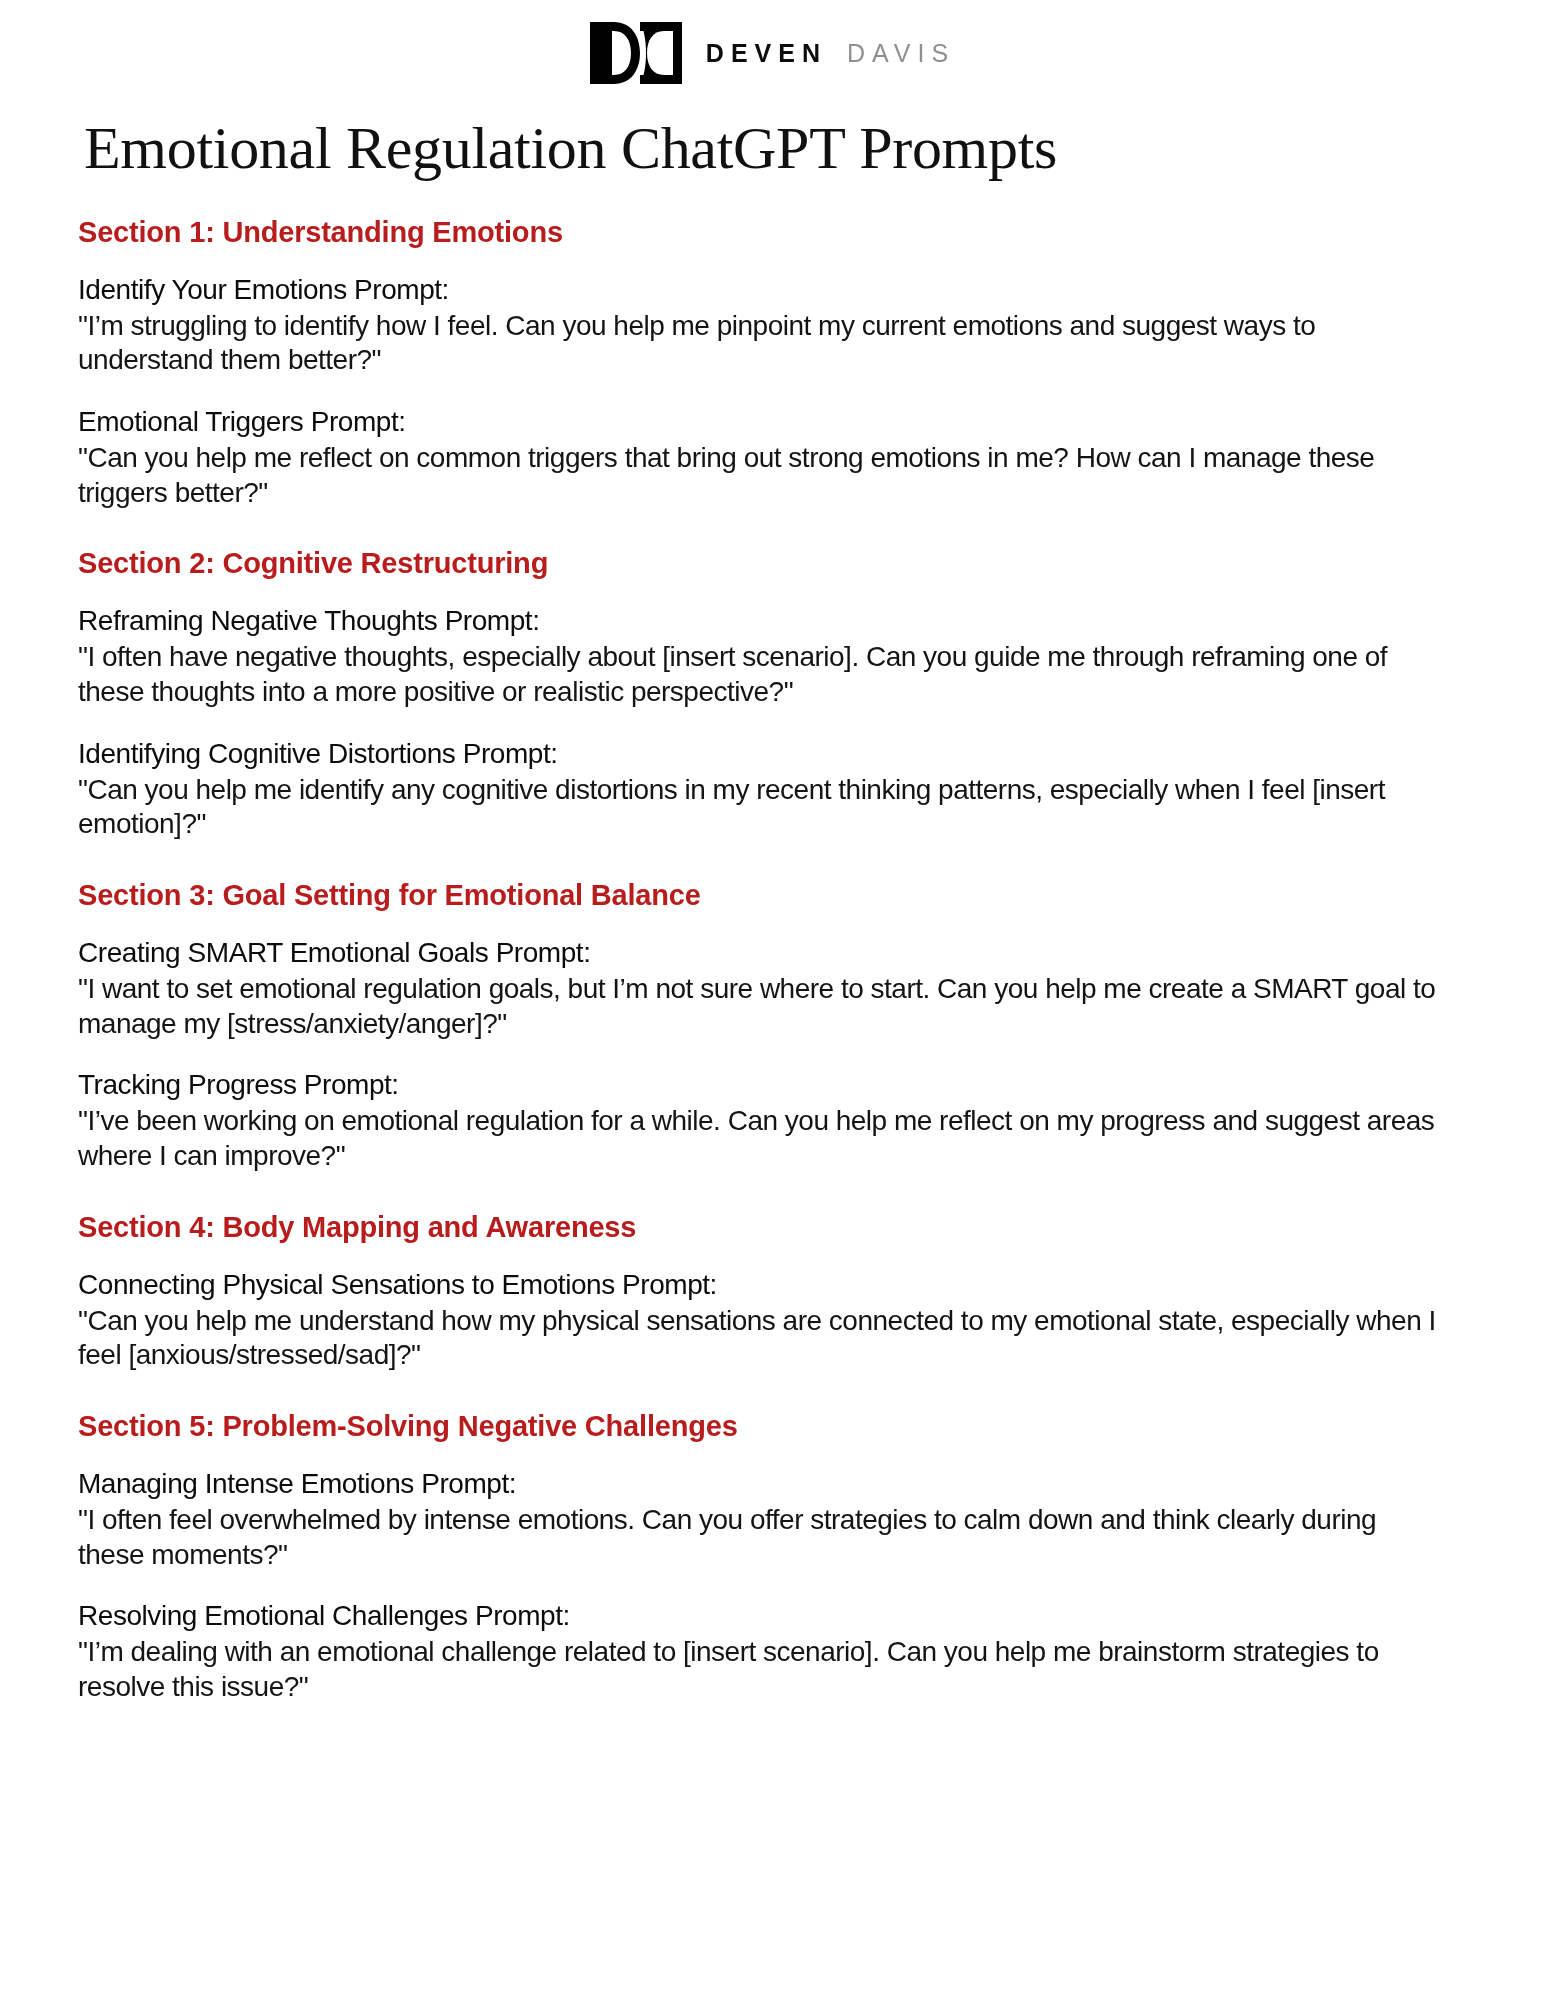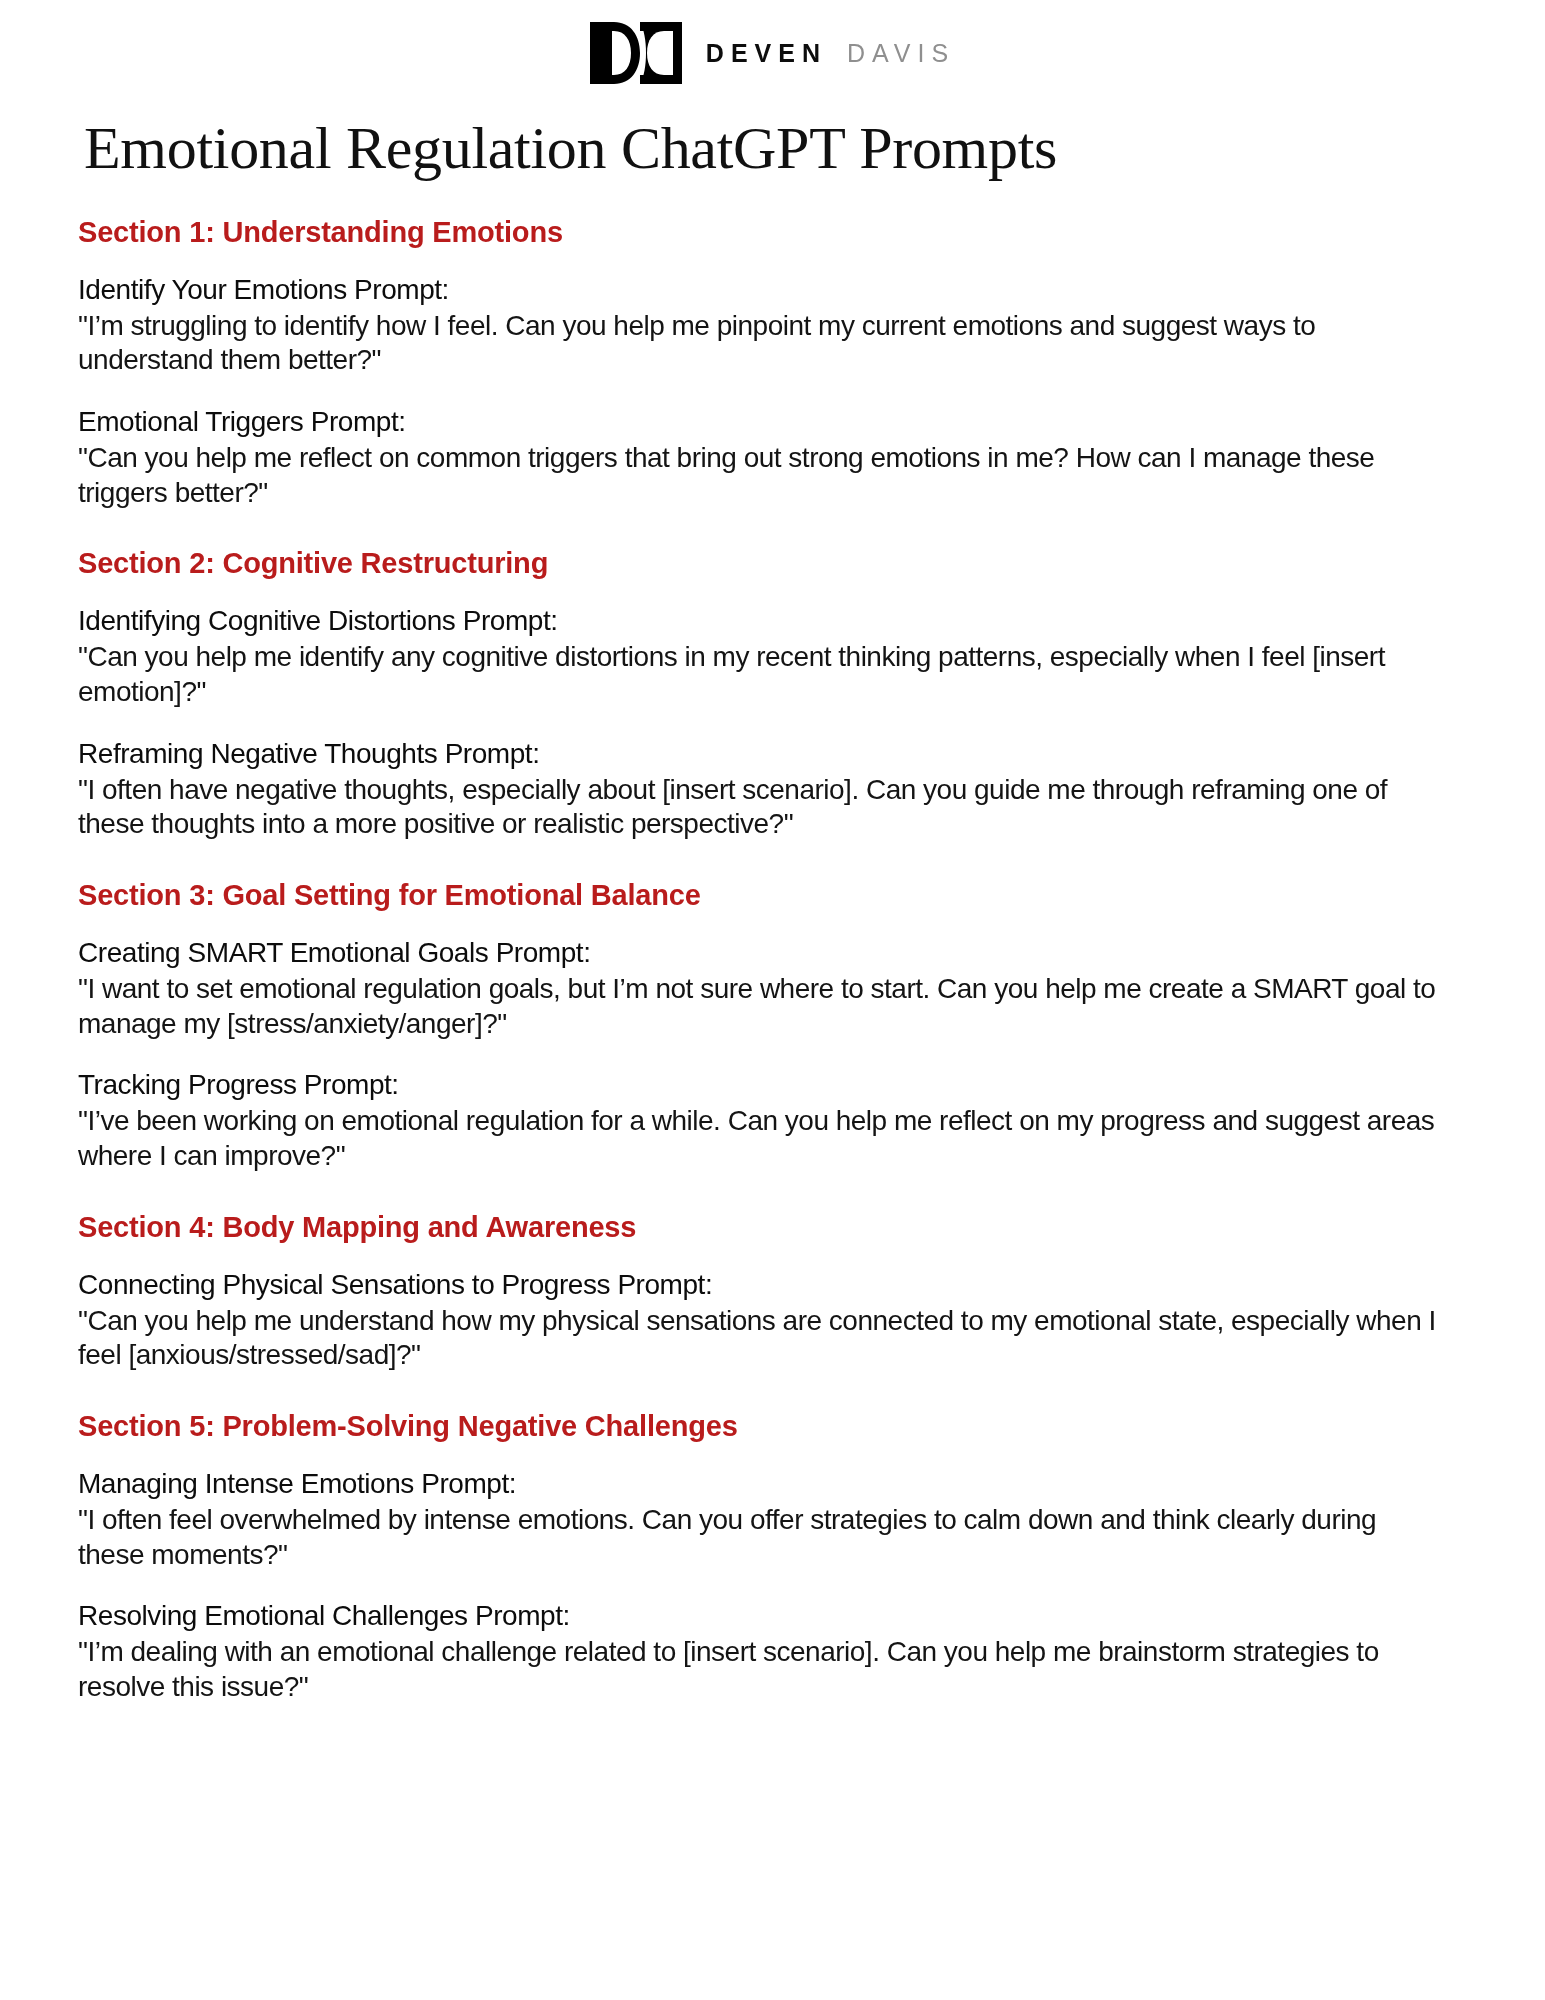--- a/index.html
+++ b/index.html
@@ -142,43 +142,43 @@
           <div class="prompt-text">"I’m struggling to identify how I feel. Can you help me pinpoint my current emotions and suggest ways to understand them better?"</div>
         </div>
         <div class="prompt-block">
           <div class="prompt-title">Emotional Triggers Prompt:</div>
           <div class="prompt-text">"Can you help me reflect on common triggers that bring out strong emotions in me? How can I manage these triggers better?"</div>
         </div>
       </div>
       <div class="section">
         <div class="section-heading">Section 2: Cognitive Restructuring</div>
         <div class="prompt-block">
+          <div class="prompt-title">Reframing Negative Thoughts Prompt:</div>
+          <div class="prompt-text">"I often have negative thoughts, especially about [insert scenario]. Can you guide me through reframing one of these thoughts into a more positive or realistic perspective?"</div>
+        </div>
+        <div class="prompt-block">
           <div class="prompt-title">Identifying Cognitive Distortions Prompt:</div>
           <div class="prompt-text">"Can you help me identify any cognitive distortions in my recent thinking patterns, especially when I feel [insert emotion]?"</div>
-        </div>
-        <div class="prompt-block">
-          <div class="prompt-title">Reframing Negative Thoughts Prompt:</div>
-          <div class="prompt-text">"I often have negative thoughts, especially about [insert scenario]. Can you guide me through reframing one of these thoughts into a more positive or realistic perspective?"</div>
         </div>
       </div>
       <div class="section">
         <div class="section-heading">Section 3: Goal Setting for Emotional Balance</div>
         <div class="prompt-block">
           <div class="prompt-title">Creating SMART Emotional Goals Prompt:</div>
           <div class="prompt-text">"I want to set emotional regulation goals, but I’m not sure where to start. Can you help me create a SMART goal to manage my [stress/anxiety/anger]?"</div>
         </div>
         <div class="prompt-block">
           <div class="prompt-title">Tracking Progress Prompt:</div>
           <div class="prompt-text">"I’ve been working on emotional regulation for a while. Can you help me reflect on my progress and suggest areas where I can improve?"</div>
         </div>
       </div>
       <div class="section">
         <div class="section-heading">Section 4: Body Mapping and Awareness</div>
         <div class="prompt-block">
-          <div class="prompt-title">Connecting Physical Sensations to Progress Prompt:</div>
+          <div class="prompt-title">Connecting Physical Sensations to Emotions Prompt:</div>
           <div class="prompt-text">"Can you help me understand how my physical sensations are connected to my emotional state, especially when I feel [anxious/stressed/sad]?"</div>
         </div>
       </div>
       <div class="section">
         <div class="section-heading">Section 5: Problem-Solving Negative Challenges</div>
         <div class="prompt-block">
           <div class="prompt-title">Managing Intense Emotions Prompt:</div>
           <div class="prompt-text">"I often feel overwhelmed by intense emotions. Can you offer strategies to calm down and think clearly during these moments?"</div>
         </div>
         <div class="prompt-block">

